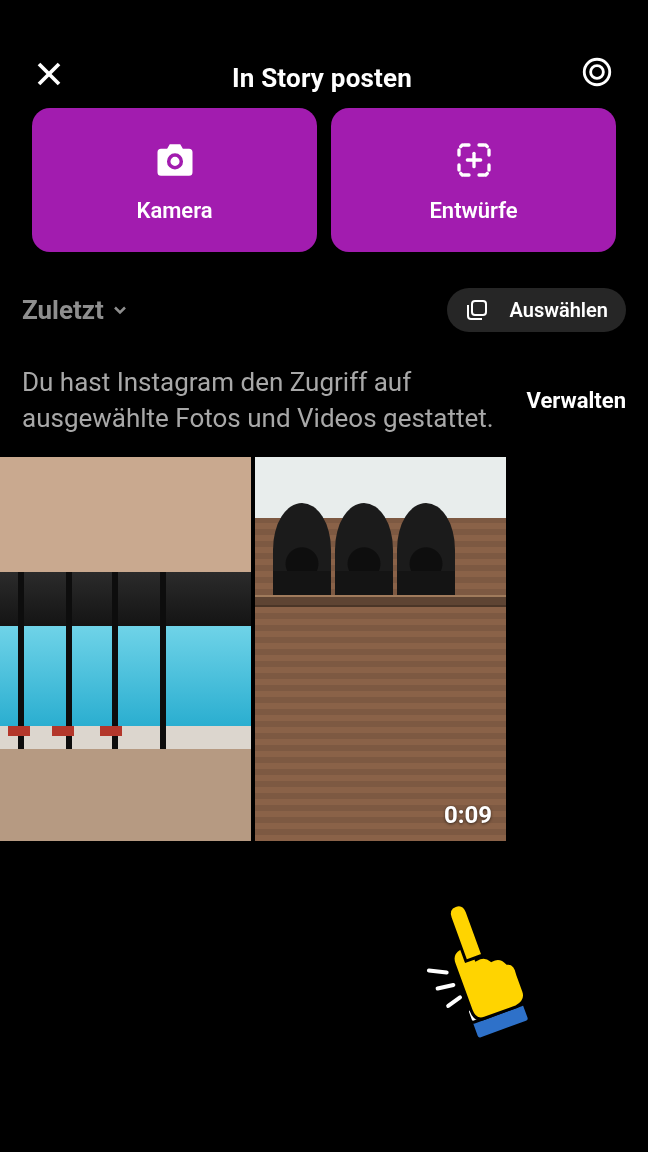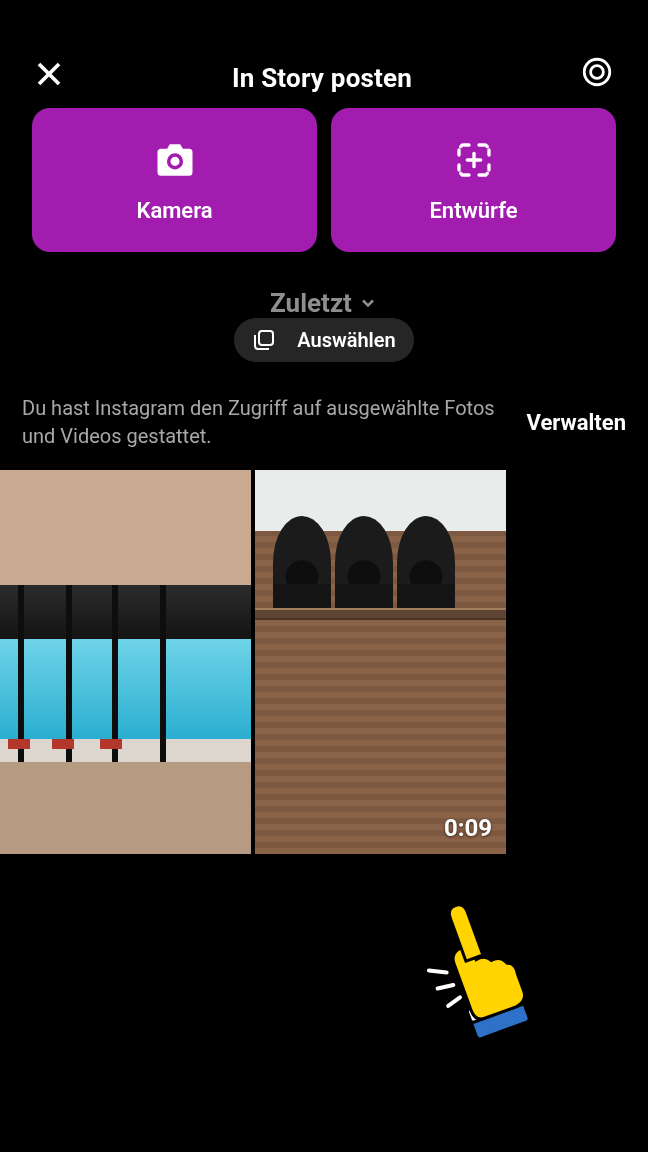--- a/index.html
+++ b/index.html
@@ -10,29 +10,29 @@
   .header-title { font-size: 26px; font-weight: 700; letter-spacing: 0.2px; }
   .settings-icon svg { width: 34px; height: 34px; stroke: #fff; stroke-width: 2; fill: none; }
 
   .action-row { display: flex; gap: 14px; padding: 12px 32px 0 32px; }
   .action-card { flex: 1; background: #a21caf; border-radius: 18px; height: 144px; display: flex; flex-direction: column; align-items: center; justify-content: center; gap: 16px; }
   .action-card .icon { height: 44px; display: flex; align-items: center; justify-content: center; }
   .action-card .label { font-size: 22px; font-weight: 600; color: #fff; }
   .camera-svg { width: 42px; height: 42px; fill: #fff; }
   .drafts-svg { width: 40px; height: 40px; stroke: #fff; stroke-width: 2; fill: none; }
 
-  .filter-row { display: flex; align-items: center; justify-content: space-between; padding: 36px 22px 0 22px; flex-direction: column; }
+  .filter-row { display: flex; align-items: center; justify-content: space-between; padding: 36px 22px 0 22px; }
   .recent-drop { display: flex; align-items: center; gap: 6px; color: #8e8e8e; font-size: 26px; font-weight: 700; }
   .chevron-svg { width: 20px; height: 20px; stroke: #8e8e8e; stroke-width: 3; fill: none; }
   .select-btn { display: flex; align-items: center; gap: 10px; background: #262626; border-radius: 28px; padding: 10px 18px; }
   .select-btn .label { font-size: 20px; font-weight: 600; color: #fff; margin-left: 11px; }
   .multiselect-svg { width: 24px; height: 24px; stroke: #fff; stroke-width: 2; fill: none; }
 
   .access-row { display: flex; align-items: center; justify-content: space-between; padding: 32px 22px 18px 22px; gap: 20px; }
-  .access-text { color: #a8a8a8; font-size: 20px; line-height: 1.4; flex: 1; }
+  .access-text { color: #a8a8a8; font-size: 26px; line-height: 1.4; flex: 1; }
   .manage-link { color: #fff; font-size: 22px; font-weight: 700; white-space: nowrap; }
 
   .gallery { display: flex; gap: 4px; padding: 2px 0 0 0; }
   .thumb { position: relative; width: 251px; height: 384px; background: #333; overflow: hidden; }
   .thumb .duration { position: absolute; right: 14px; bottom: 12px; font-size: 24px; font-weight: 700; color: #fff; text-shadow: 0 1px 3px rgba(0,0,0,0.6); }
 
   
   .t1 { background: #bca18a; }
   .t1 .sky { position:absolute; top:0; left:0; right:0; height:30%; background:#c9a98f; }
   .t1 .band-top { position:absolute; top:30%; left:0; right:0; height:14%; background: linear-gradient(#2b2b2b,#141414); }

